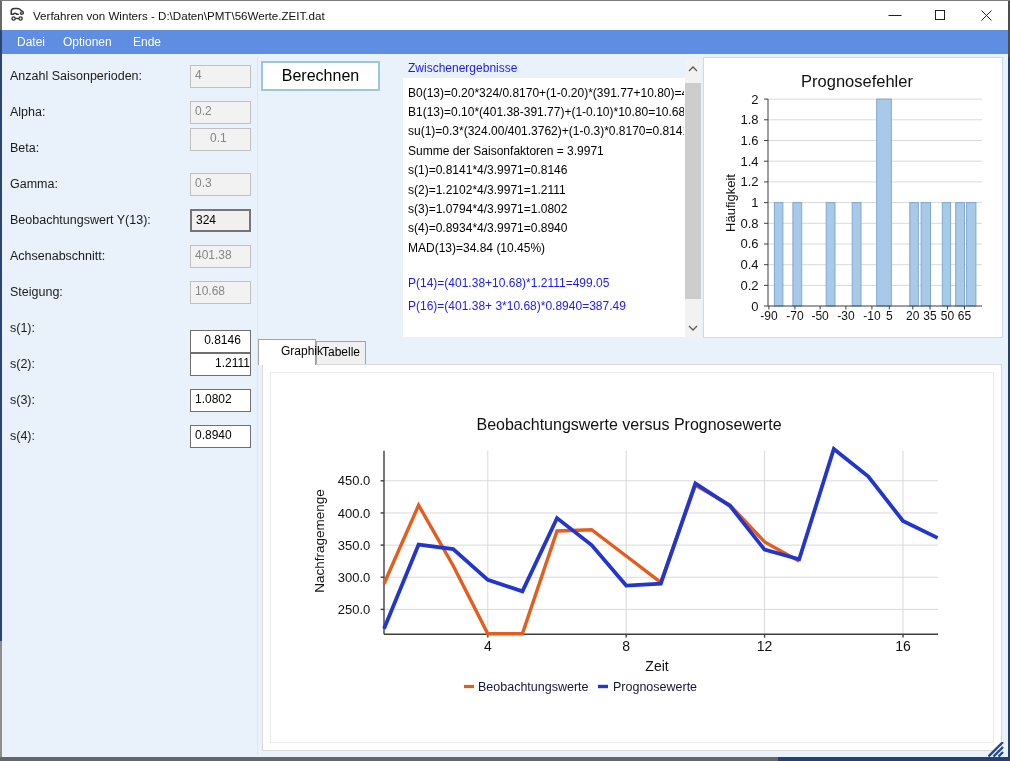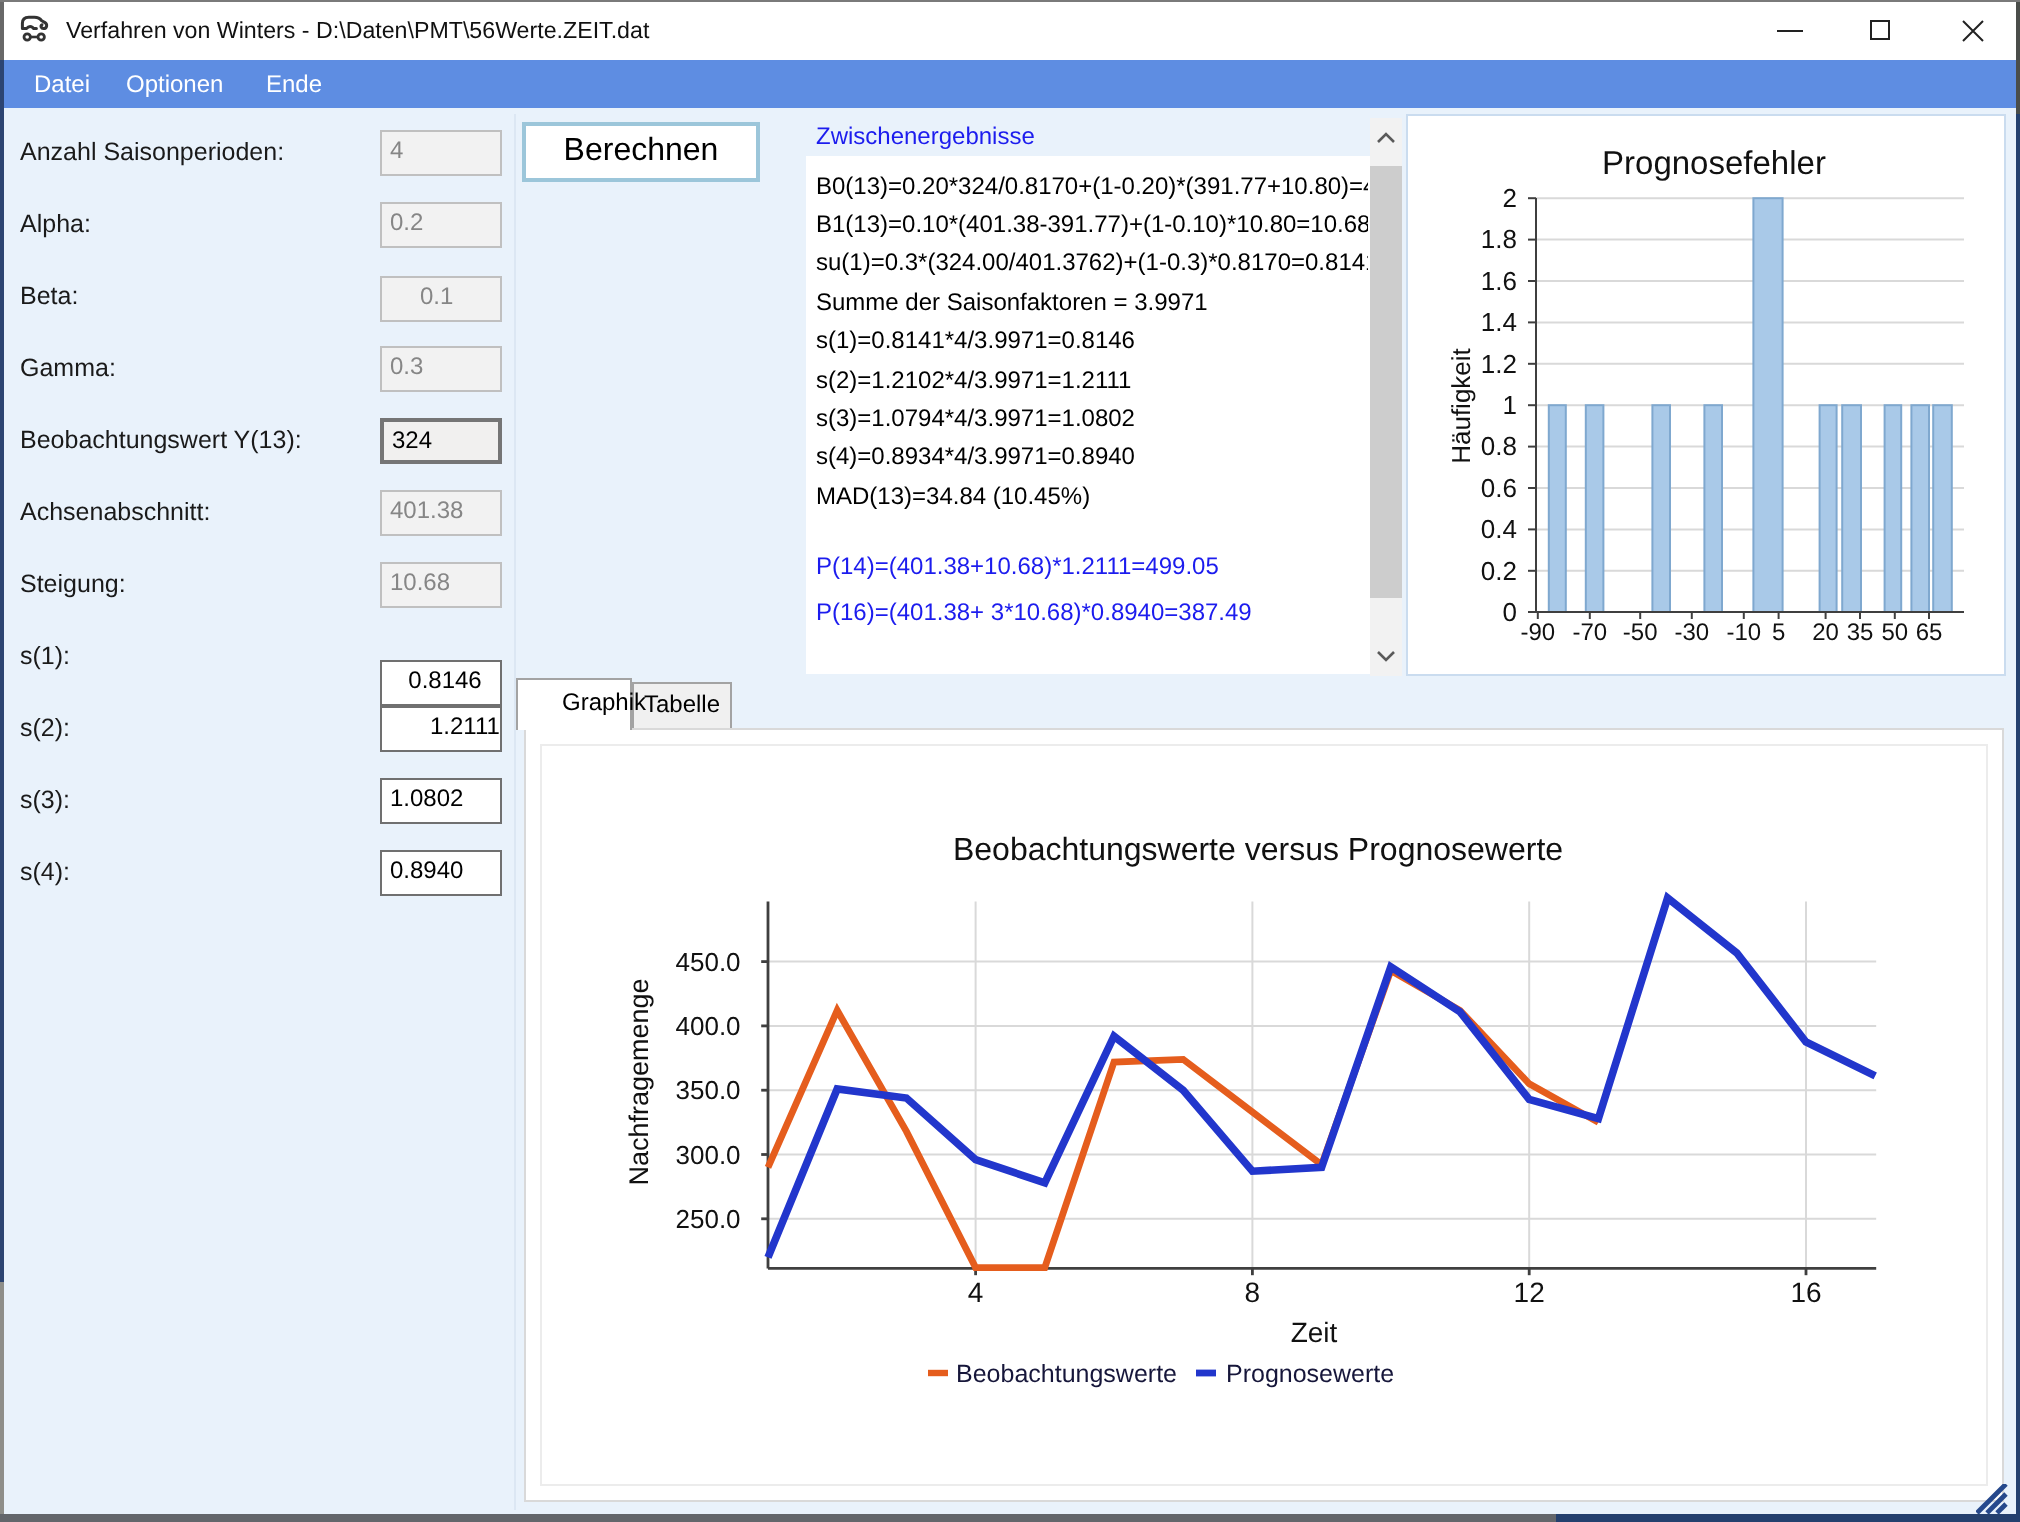--- a/index.html
+++ b/index.html
@@ -92,21 +92,21 @@
 <div class="abs flabel" style="top:209px;">Beobachtungswert Y(13):</div>
 <div class="abs flabel" style="top:245px;">Achsenabschnitt:</div>
 <div class="abs flabel" style="top:281px;">Steigung:</div>
 <div class="abs flabel" style="top:317px;">s(1):</div>
 <div class="abs flabel" style="top:353px;">s(2):</div>
 <div class="abs flabel" style="top:389px;">s(3):</div>
 <div class="abs flabel" style="top:425px;">s(4):</div>
 
 <div class="abs finput dis" style="top:65px;">4</div>
 <div class="abs finput dis" style="top:101px;">0.2</div>
-<div class="abs finput dis" style="top:138px;padding-left:19px;">0.1</div>
+<div class="abs finput dis" style="top:128px;padding-left:19px;">0.1</div>
 <div class="abs finput dis" style="top:173px;">0.3</div>
 <div class="abs finput foc" style="top:209px; line-height:18px;">324</div>
 <div class="abs finput dis" style="top:245px;">401.38</div>
 <div class="abs finput dis" style="top:281px;">10.68</div>
 <div class="abs finput ena" style="top:330px;text-align:center;">0.8146</div>
 <div class="abs finput ena" style="top:353px;padding-left:24px;">1.2111</div>
 <div class="abs finput ena" style="top:389px;">1.0802</div>
 <div class="abs finput ena" style="top:425px;">0.8940</div>
 
 <div class="abs" id="btn">Berechnen</div>

